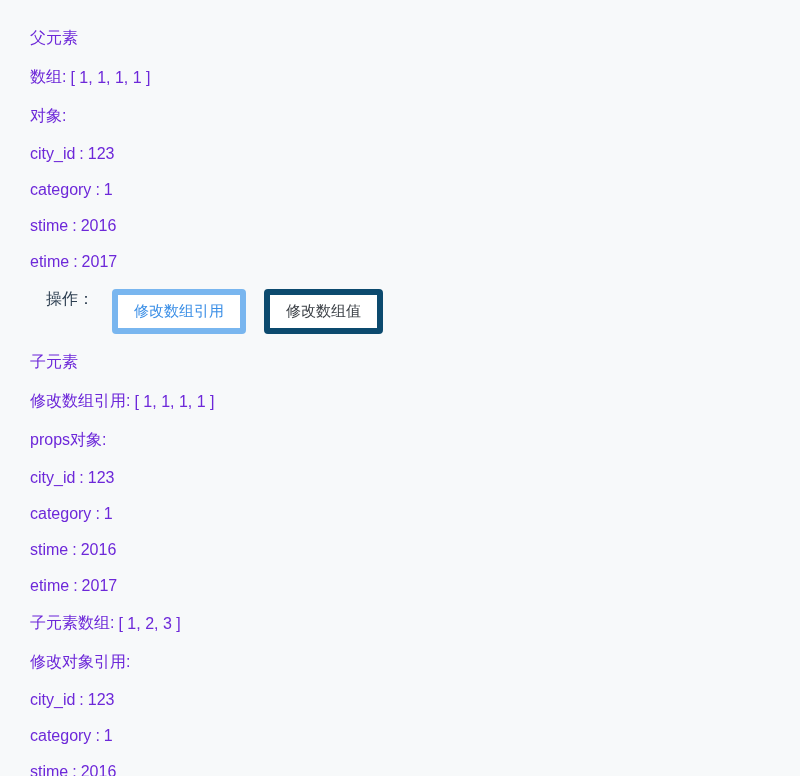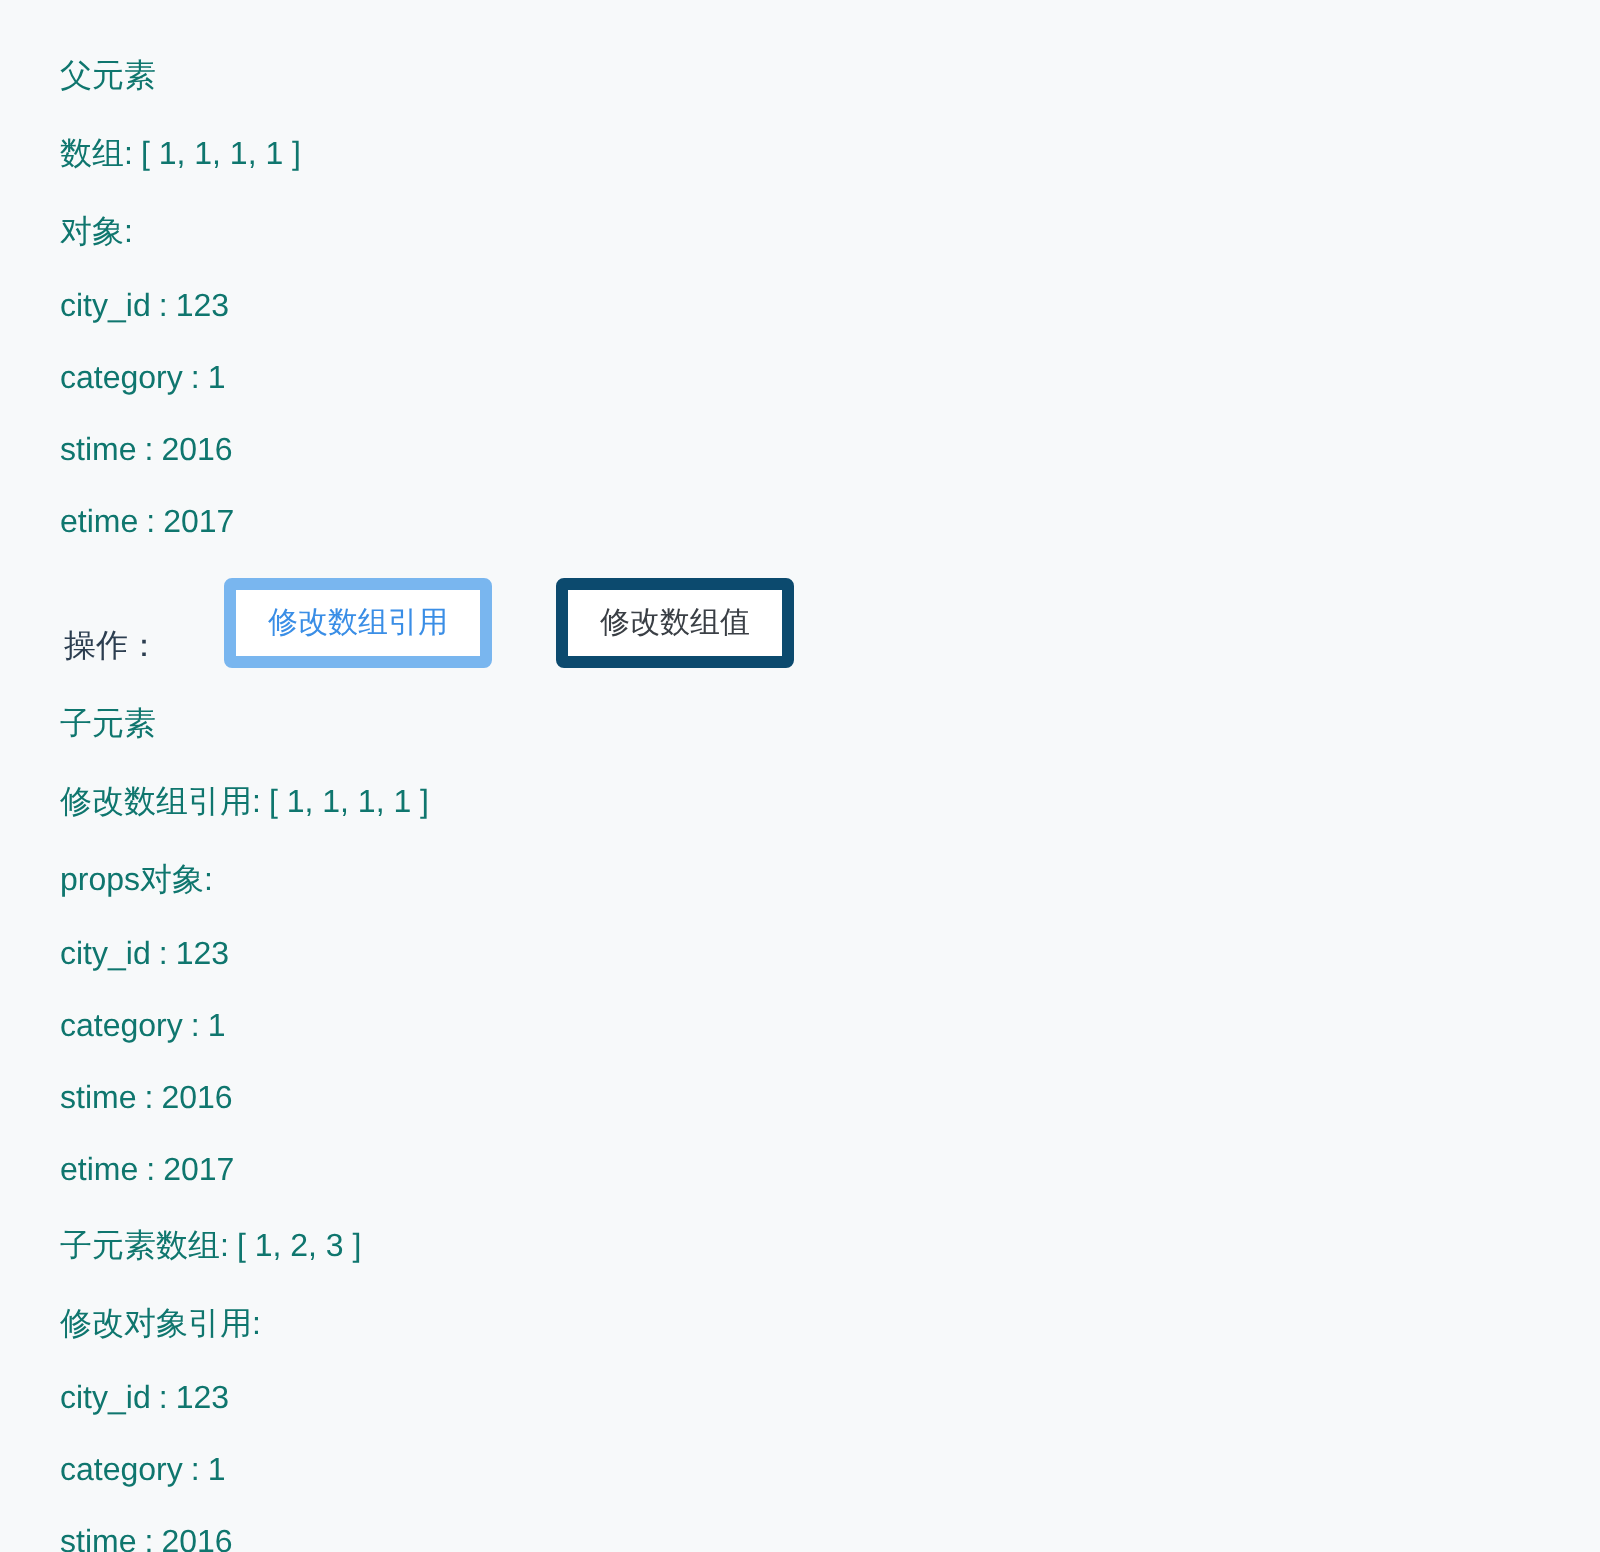--- a/index.html
+++ b/index.html
@@ -10,38 +10,38 @@
     body {
       font-family: -apple-system, BlinkMacSystemFont, "PingFang SC", "Hiragino Sans GB", "Microsoft YaHei", sans-serif;
       font-size: 16px;
       color: #333;
       background: #f7f9fa;
       padding: 10px 30px;
       width: 800px;
     }
     .line {
       margin: 18px 0;
-      color: #0f766e;
+      color: #6d28d9;
       font-size: 16px;
       display: flex;
       align-items: center;
       flex-wrap: wrap;
       gap: 4px;
     }
     .label {
       display: inline-block;
     }
     .value {
       display: inline-block;
     }
     .actions-row {
       display: flex;
-      align-items: flex-end;
-      gap: 32px;
-      margin: 18px 2px;
+      align-items: flex-start;
+      gap: 18px;
+      margin: 18px 16px;
     }
     .actions-label {
       color: #2c3e50;
       font-size: 16px;
     }
     .btn {
       display: inline-flex;
       align-items: center;
       justify-content: center;
       padding: 7px 16px;

